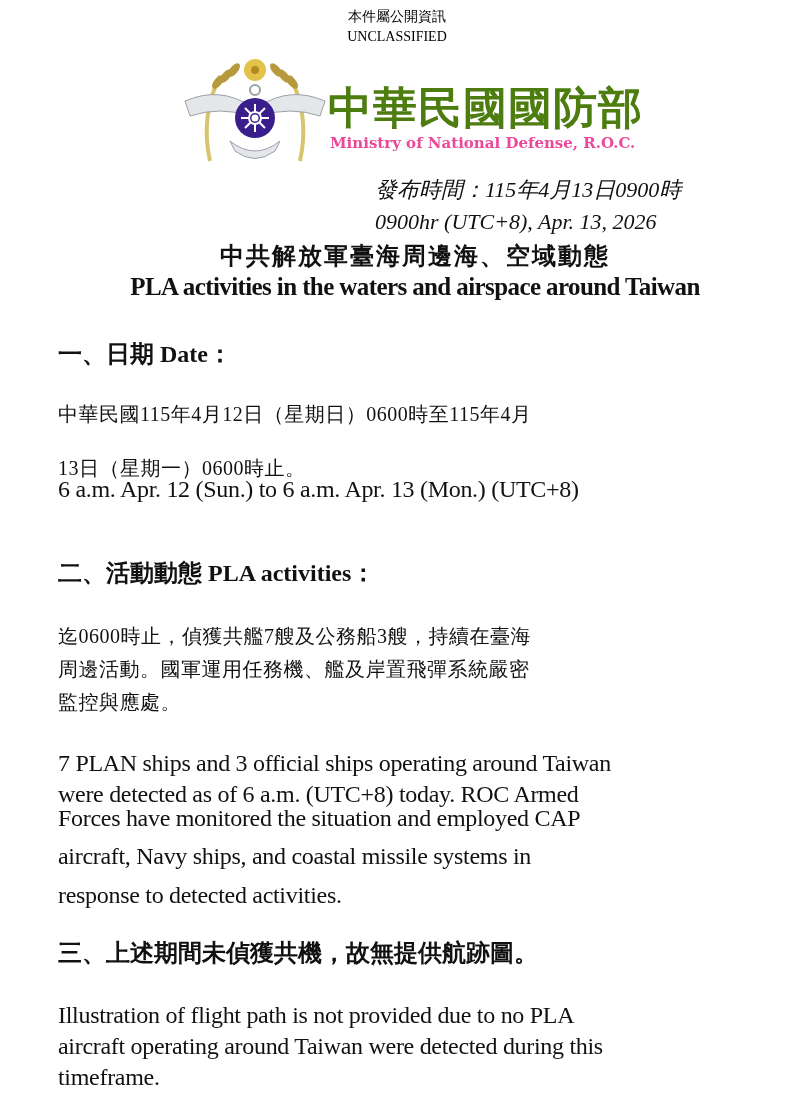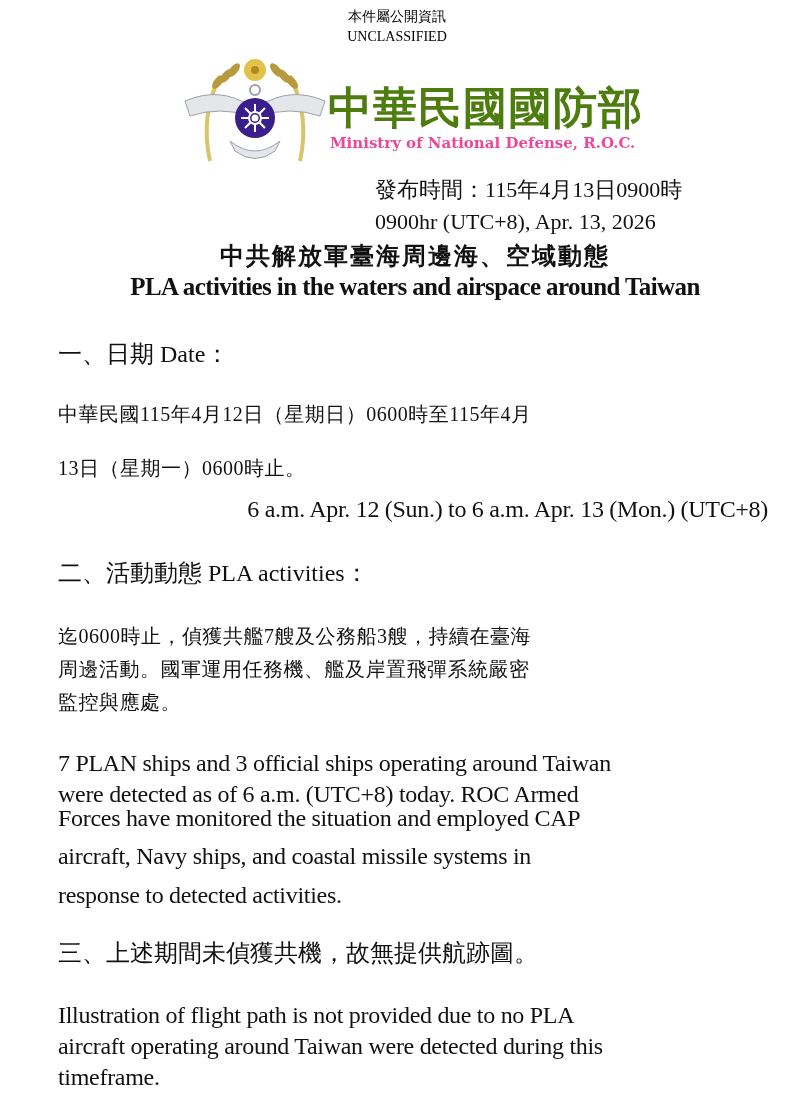--- a/index.html
+++ b/index.html
@@ -2,25 +2,25 @@
 <html><head>
   <meta charset="utf-8">
   <style>
     html, body { margin: 0; padding: 0; background: #ffffff; }
     body { width: 794px; height: 1115px; position: relative; overflow: hidden; color: #111; font-family: "Liberation Serif", "DejaVu Serif", serif; }
     .abs { position: absolute; }
     .classif { left: 0; width: 794px; text-align: center; color: #000000; font-size: 14px; line-height: 18px; }
     .logo { left: 180px; top: 56px; width: 150px; height: 112px; }
     .mnd-zh { left: 328px; top: 84px; font-size: 44px; font-weight: bold; font-family: "DejaVu Serif", serif; letter-spacing: 1px; color: #4d7c0f; line-height: 48px; }
     .mnd-en { left: 330px; top: 134px; font-size: 15px; font-weight: bold; color: #ec4899; font-family: "DejaVu Serif", serif; }
-    .release { left: 375px; font-size: 22px; line-height: 30px; white-space: nowrap; }
+    .release { left: 375px; font-size: 22px; line-height: 30px; white-space: nowrap; font-style: italic; }
     .title { left: 0; width: 830px; text-align: center; font-weight: bold; white-space: nowrap; }
     .title-zh { top: 240px; font-size: 24px; letter-spacing: 2px; }
     .title-en { top: 273px; font-size: 25px; letter-spacing: -0.6px; }
-    .sec { left: 58px; font-size: 24px; font-weight: normal; white-space: nowrap; }
+    .sec { left: 58px; font-size: 24px; font-weight: bold; white-space: nowrap; }
     .para { left: 58px; font-size: 20px; line-height: 32px; width: 720px; letter-spacing: 0.5px; }
     .para-en { left: 58px; font-size: 24px; line-height: 31px; width: 710px; letter-spacing: -0.3px; }
   </style>
 </head>
 <body>
 
 <div class="abs classif" style="top:8px;">本件屬公開資訊</div>
 <div class="abs classif" style="top:28px;">UNCLASSIFIED</div>
 
 <div class="abs logo">
@@ -64,21 +64,21 @@
 
 <div class="abs release" style="top:175px;">發布時間：115年4月13日0900時</div>
 <div class="abs release" style="top:207px;">0900hr (UTC+8), Apr. 13, 2026</div>
 
 <div class="abs title title-zh">中共解放軍臺海周邊海、空域動態</div>
 <div class="abs title title-en">PLA activities in the waters and airspace around Taiwan</div>
 
 <div class="abs sec" style="top:338px;">一、日期 Date：</div>
 <div class="abs para" style="top:398px;">中華民國115年4月12日（星期日）0600時至115年4月</div>
 <div class="abs para" style="top:452px;">13日（星期一）0600時止。</div>
-<div class="abs para-en" style="top:494px;text-align:right;">6 a.m. Apr. 12 (Sun.) to 6 a.m. Apr. 13 (Mon.) (UTC+8)</div>
+<div class="abs para-en" style="top:474px;">6 a.m. Apr. 12 (Sun.) to 6 a.m. Apr. 13 (Mon.) (UTC+8)</div>
 
 <div class="abs sec" style="top:557px;">二、活動動態 PLA activities：</div>
 <div class="abs para" style="top:620px;">迄0600時止，偵獲共艦7艘及公務船3艘，持續在臺海</div>
 <div class="abs para" style="top:653px;">周邊活動。國軍運用任務機、艦及岸置飛彈系統嚴密</div>
 <div class="abs para" style="top:686px;">監控與應處。</div>
 <div class="abs para-en" style="top:748px;">7 PLAN ships and 3 official ships operating around Taiwan</div>
 <div class="abs para-en" style="top:779px;">were detected as of 6 a.m. (UTC+8) today. ROC Armed</div>
 <div class="abs para-en" style="top:796px;margin-top:7px;">Forces have monitored the situation and employed CAP</div>
 <div class="abs para-en" style="top:841px;">aircraft, Navy ships, and coastal missile systems in</div>
 <div class="abs para-en" style="top:872px;margin-top:8px;">response to detected activities.</div>

